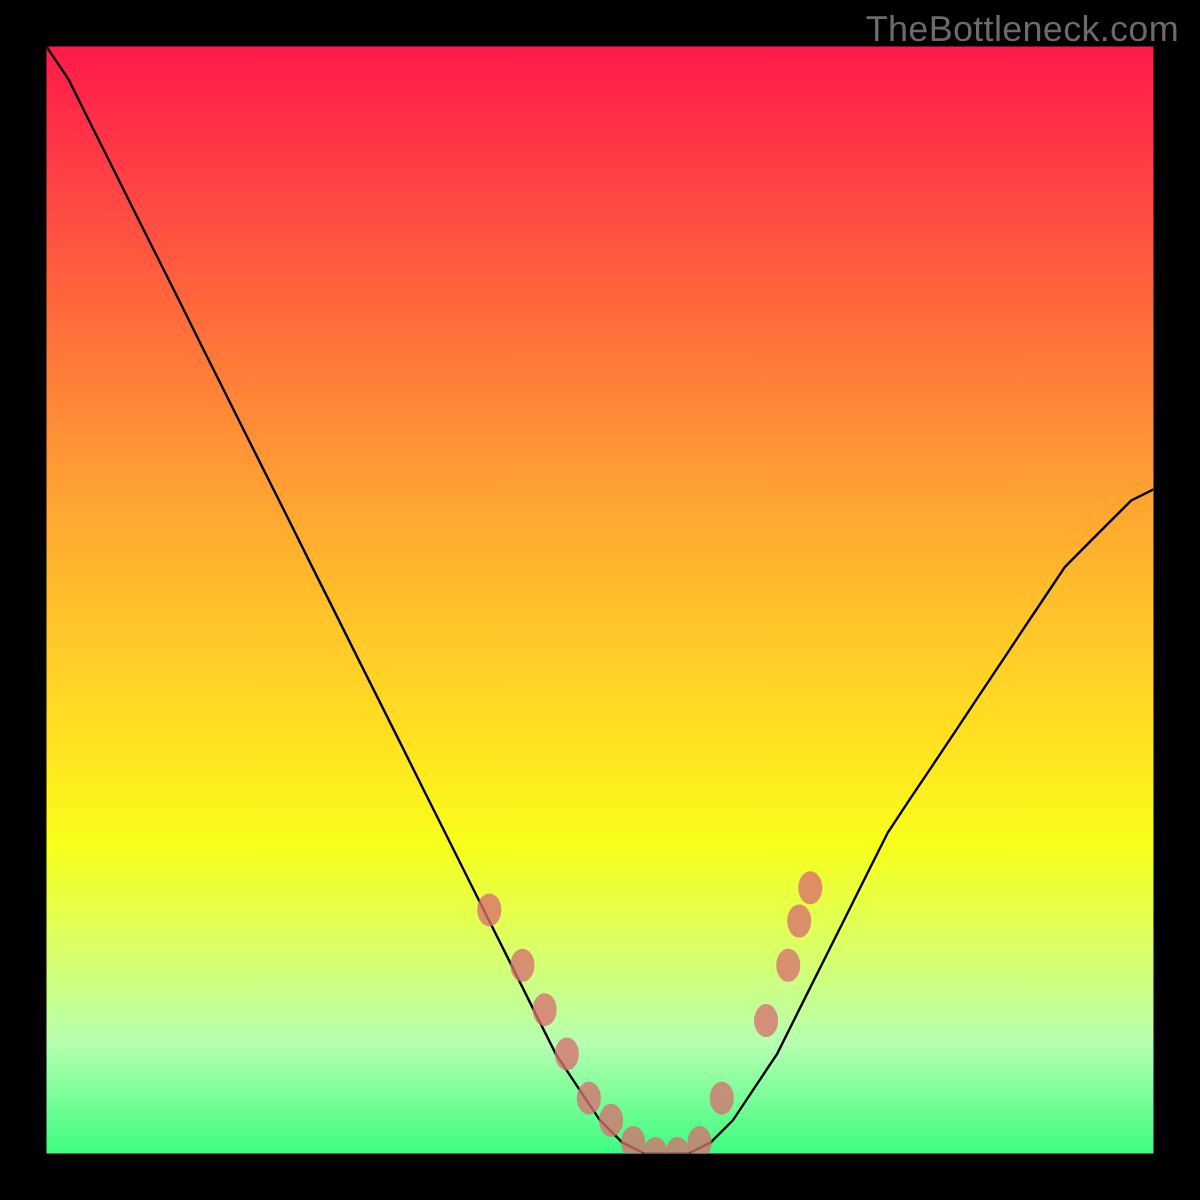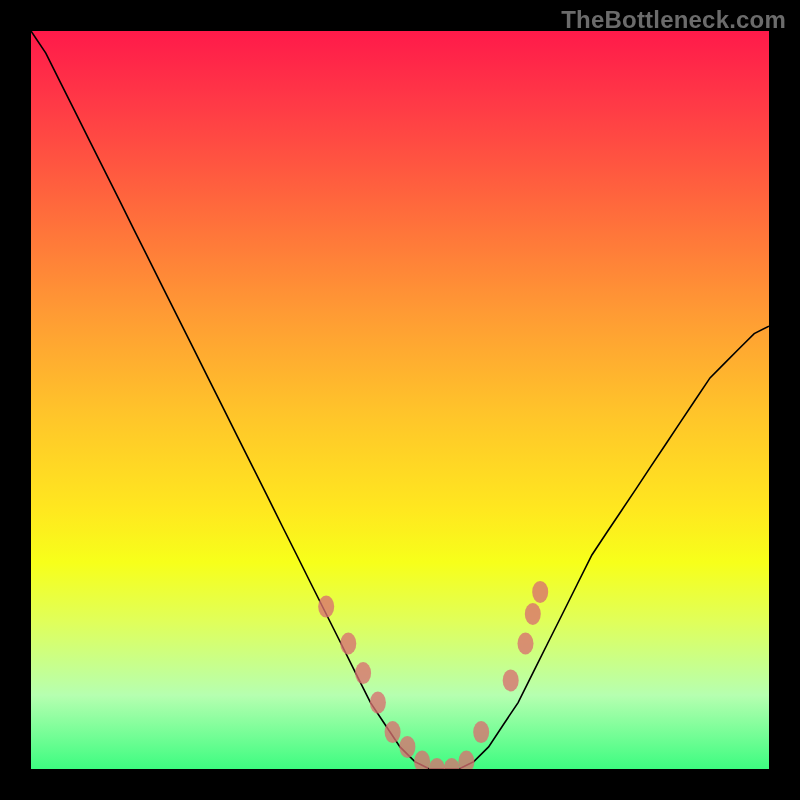--- a/index.html
+++ b/index.html
@@ -34,21 +34,21 @@
       #e0ff5a 80%,
       #b6ffb0 90%,
       #3dfc80 100%);
   }
   .watermark {
     position: absolute;
     top: 6px;
     right: 14px;
     color: #6b6b6b;
     font-size: 24px;
-    font-weight: 700;
+    font-weight: 400;
     letter-spacing: 0.2px;
   }
   svg.curve {
     position: absolute;
     left: 0;
     top: 0;
     width: 738px;
     height: 738px;
   }
   .curve path {

